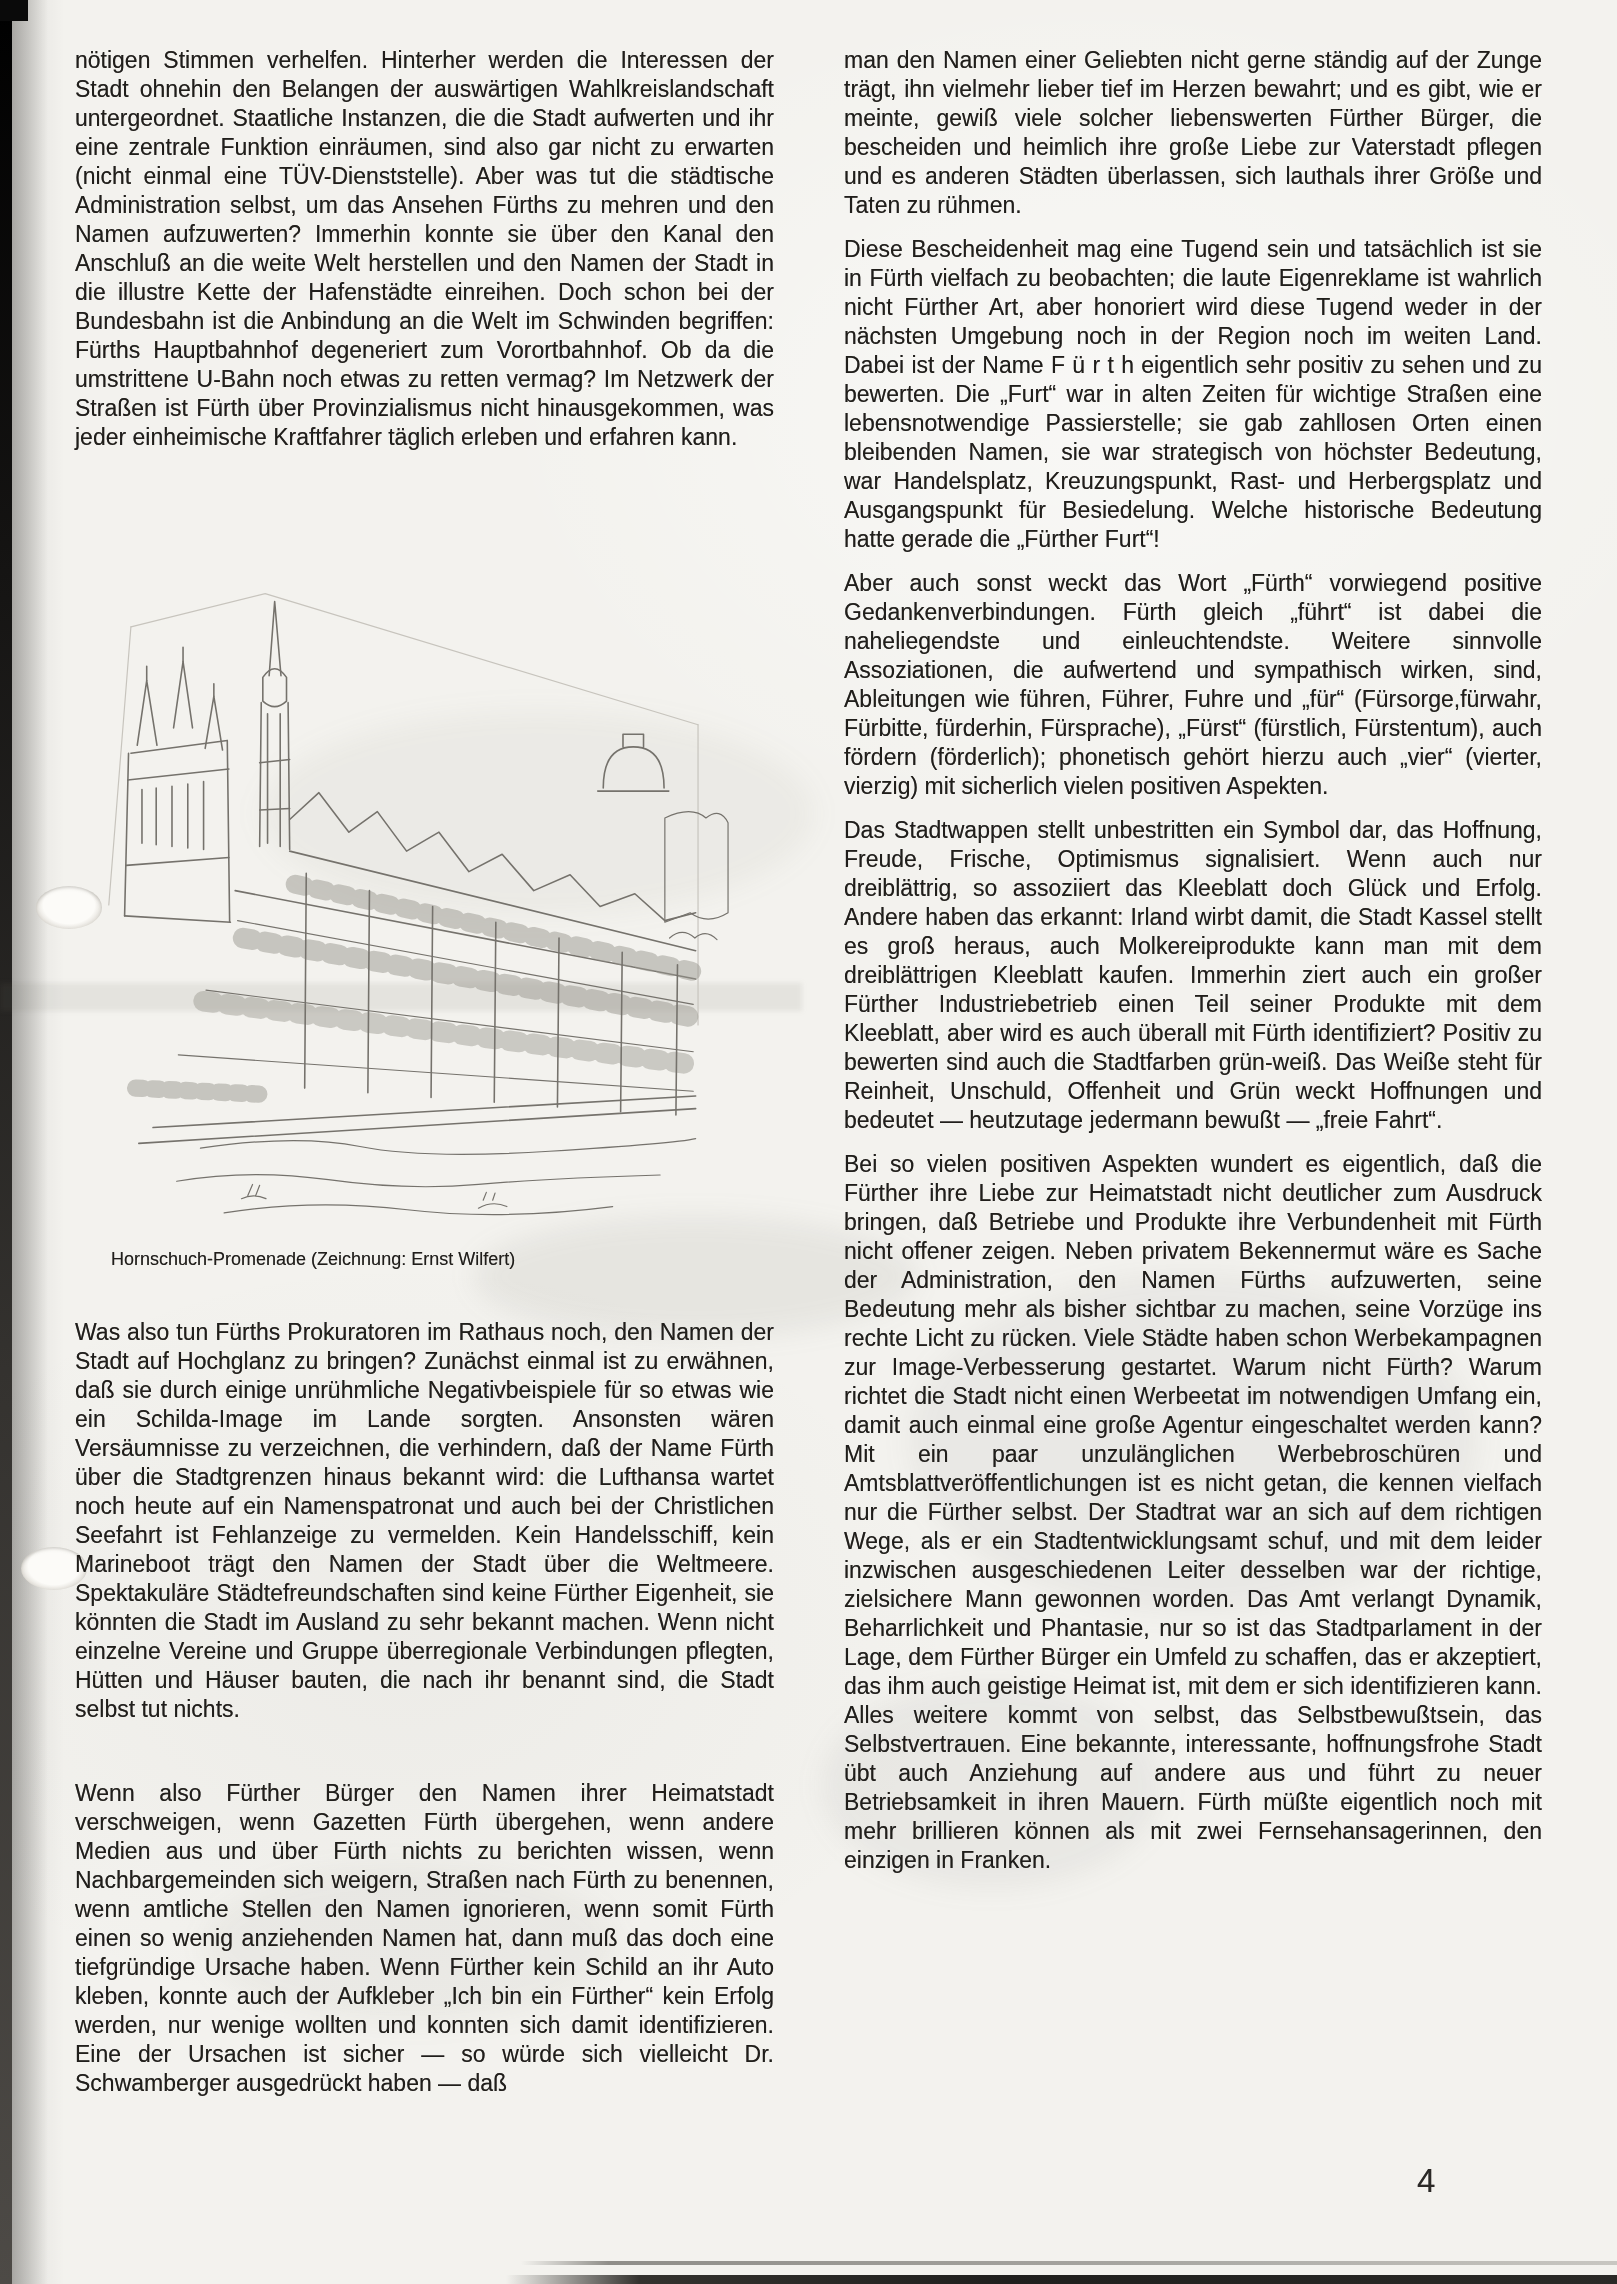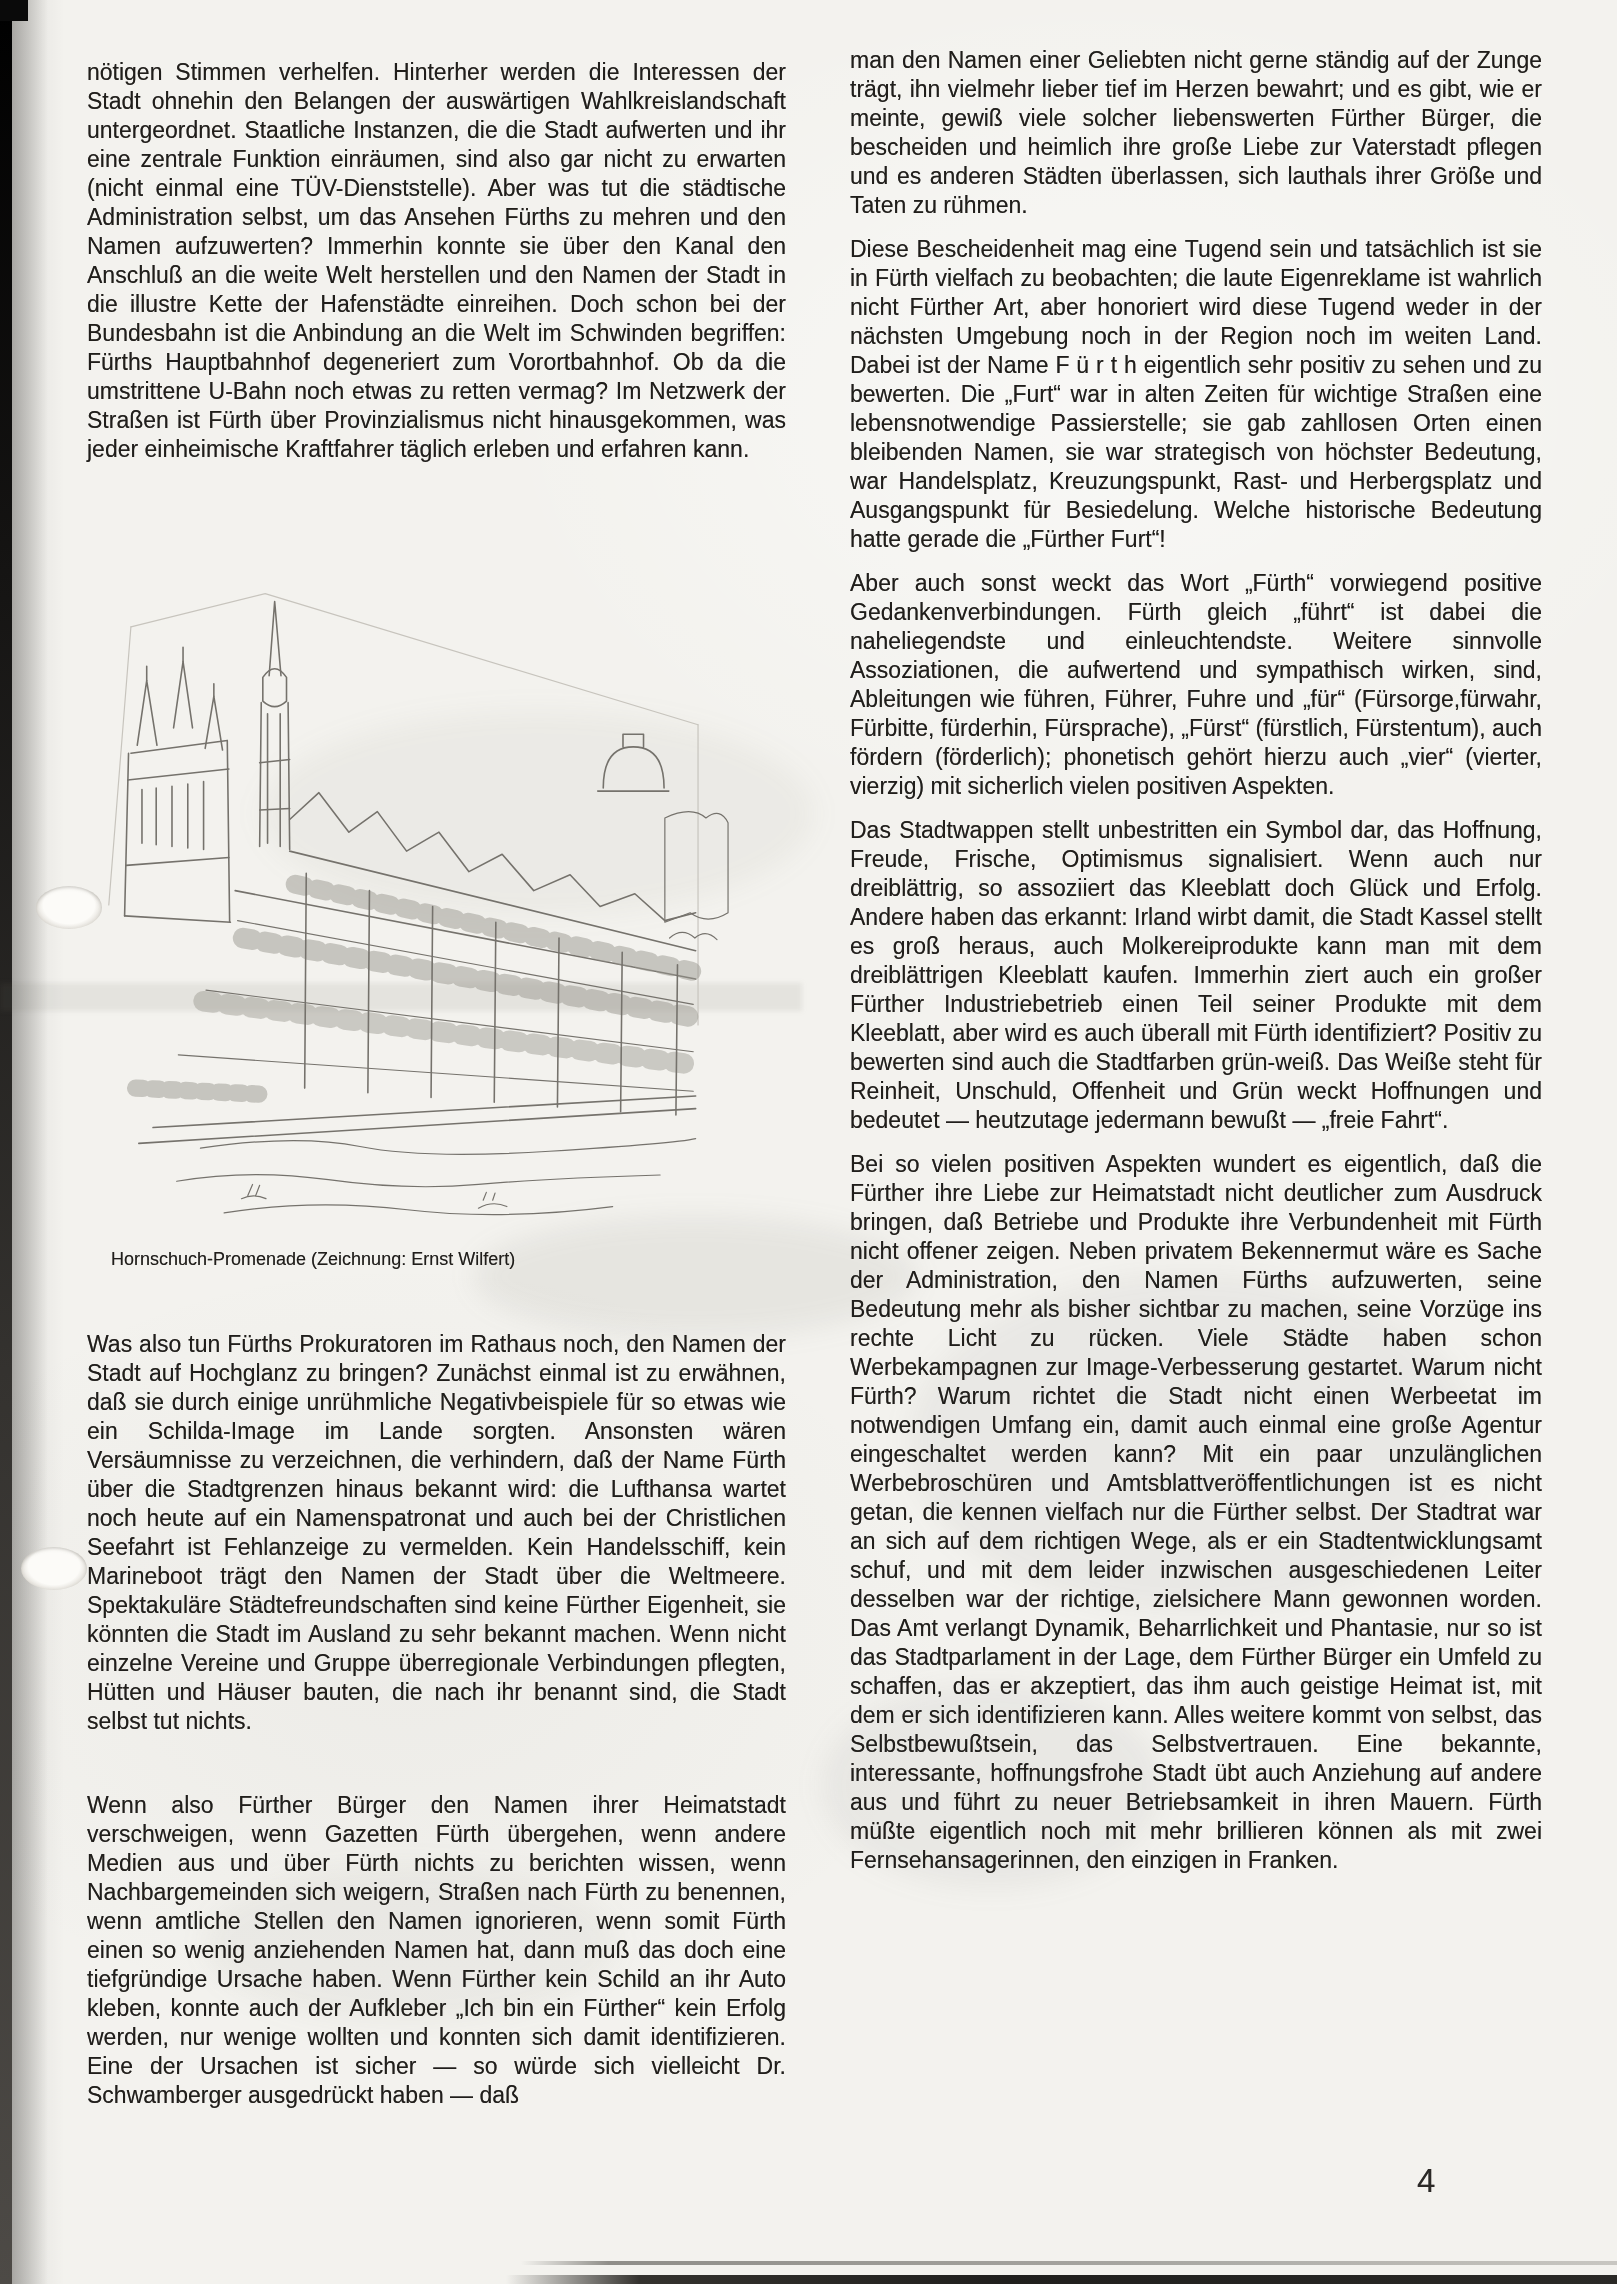--- a/index.html
+++ b/index.html
@@ -12,26 +12,26 @@
       #f3f2ee;
     font-family:"Liberation Sans","DejaVu Sans",sans-serif;
     color:#201e1b;
   }
   .para{
     position:absolute;width:699px;
     font-size:23px;line-height:29px;
     text-align:justify;
     color:#201e1b;
     text-shadow:0 0 0.5px rgba(32,30,27,.55);
-    margin:12px;
+    margin:0;
   }
   #right-col{position:absolute;left:836px;top:46px;width:706px;}
   #right-col p{
     font-size:23px;line-height:29px;text-align:justify;
-    margin:0 0 15px 14px;
+    margin:0 0 15px 8px;
     text-shadow:0 0 0.5px rgba(32,30,27,.55);
   }
   #figure-caption{
     position:absolute;left:111px;top:1245px;width:648px;
     font-size:18px;line-height:28.4px;
     text-shadow:0 0 0.5px rgba(32,30,27,.5);
   }
   #page-number{
     position:absolute;left:1417px;top:2162px;
     font-size:33px;letter-spacing:0.8px;color:#2b2927;

